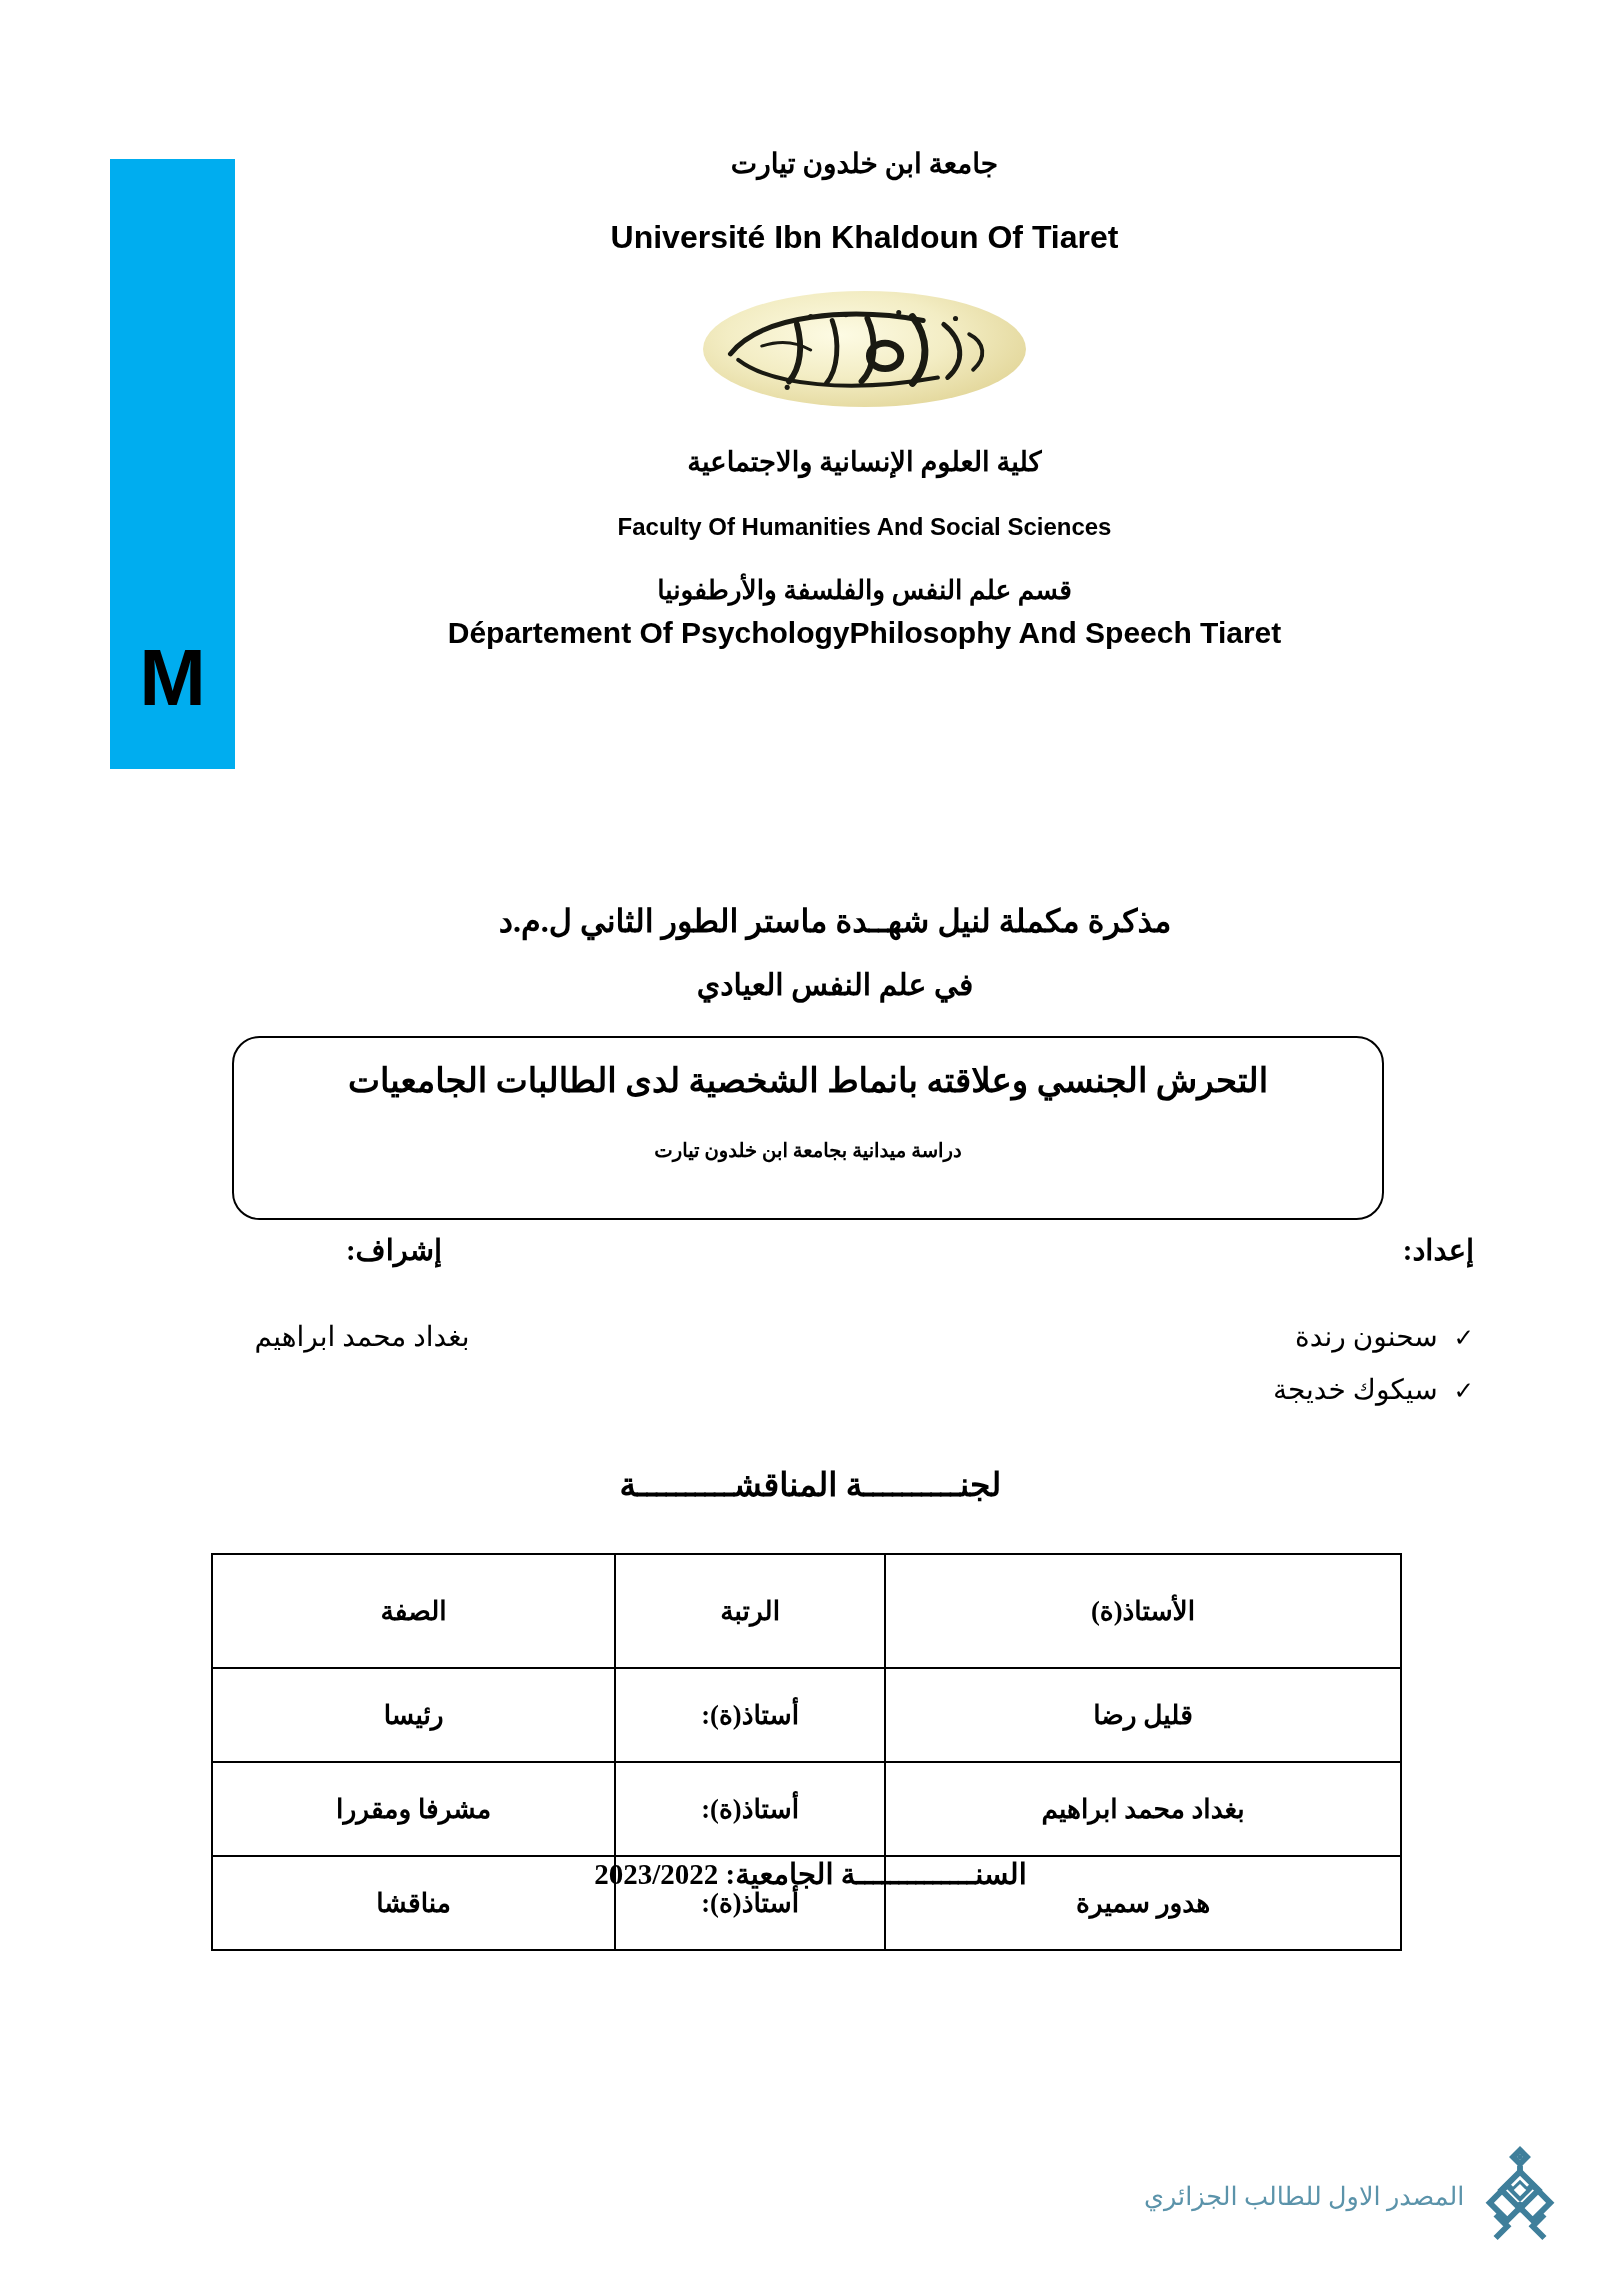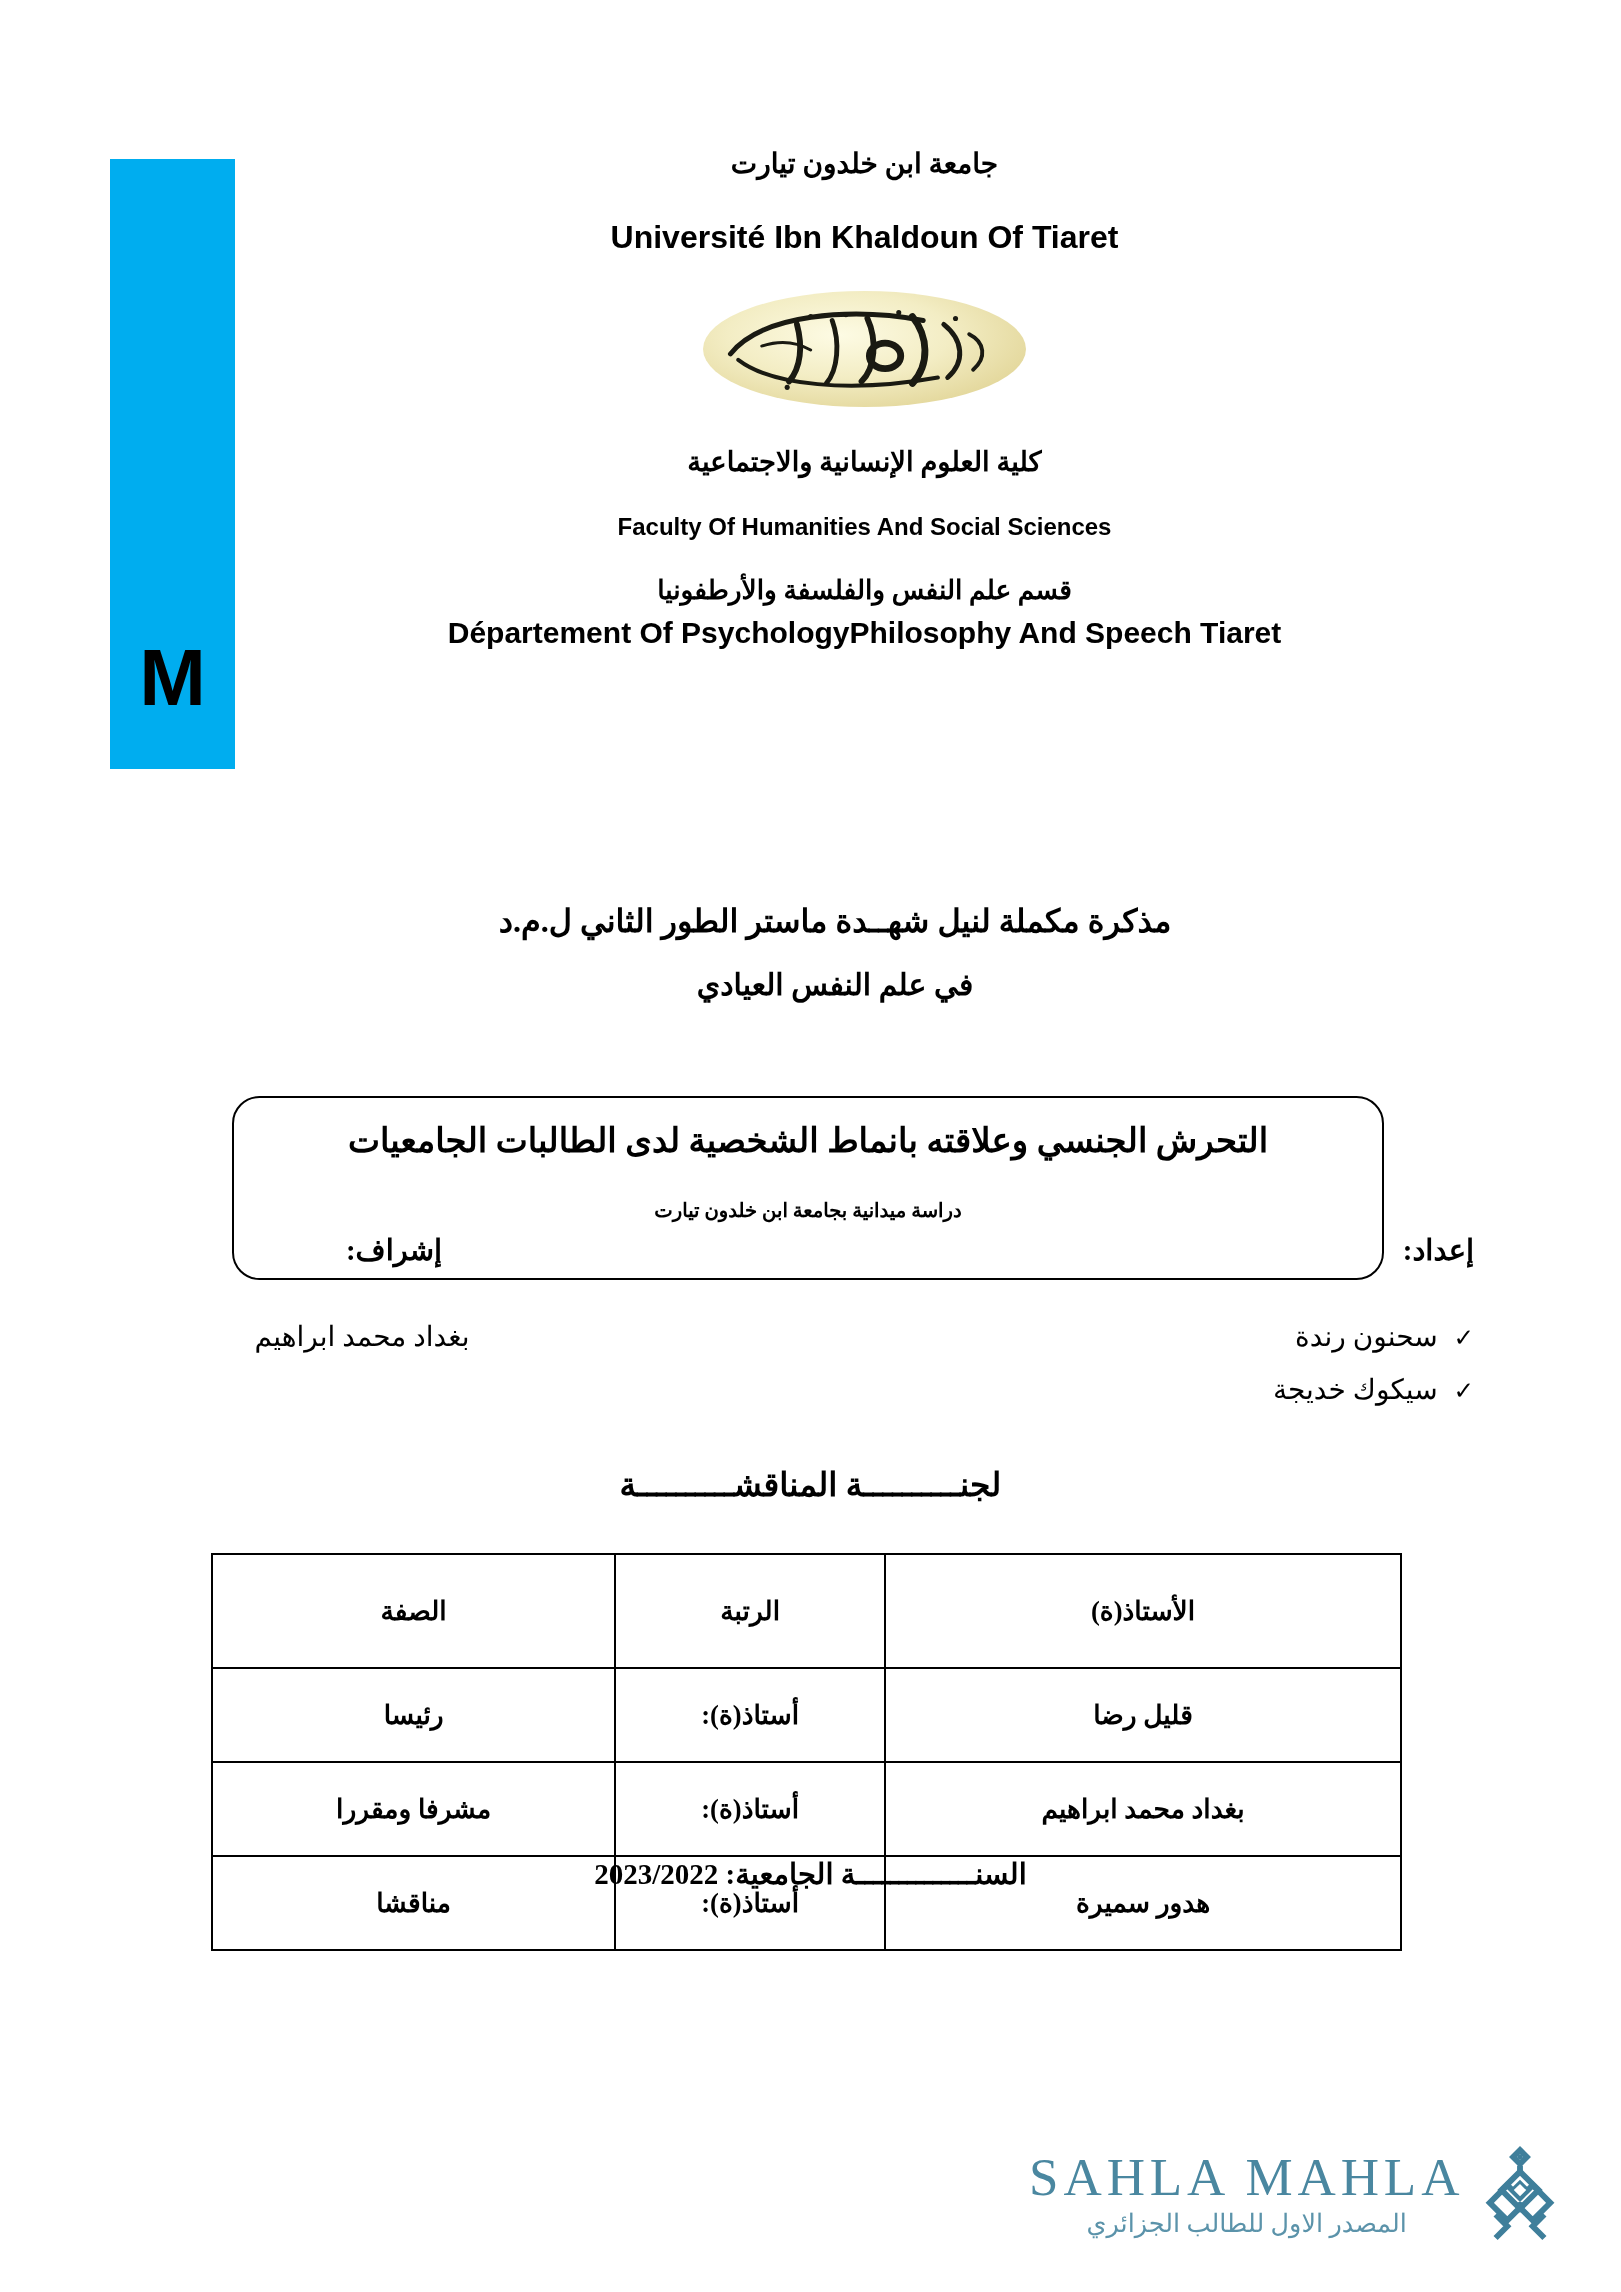--- a/index.html
+++ b/index.html
@@ -107,21 +107,21 @@
     direction: rtl;
     unicode-bidi: isolate;
     margin-top: 27.4px;
     font-family: "Liberation Serif", serif;
   }
 
   
   .title-box {
     position: absolute;
     left: 232px;
-    top: 1096px;
+    top: 1036px;
     width: 1152px;
     height: 184px;
     border: 2.5px solid #000;
     border-radius: 27.4px;
     box-sizing: border-box;
     display: flex;
     flex-direction: column;
     align-items: center;
     justify-content: flex-start;
     padding-top: 21.6px;
@@ -360,21 +360,20 @@
     </tbody>
   </table>
 
   <div class="acad-year">
     <span>السنــــــــــــــة الجامعية:</span>
     <span class="yr">2023/2022</span>
   </div>
 
   <div class="watermark">
     <div class="wm-text">
-      <div class="wm-main">SAHLA MAHLA</div>
       <div class="wm-sub">المصدر الاول للطالب الجزائري</div>
     </div>
     <svg class="wm-mark" viewBox="0 0 86 104">
       <g fill="none" stroke="#3f7f9b" stroke-width="6" stroke-linejoin="miter">
         <path d="M43 6 L50 13 L43 20 L36 13 Z"></path>
         <path d="M43 22 L43 30"></path>
         <path d="M43 28 L62 47 L43 66 L24 47 Z"></path>
         <path d="M12 60 L30 42 L43 55 L56 42 L74 60 L56 78 L43 65 L30 78 Z"></path>
         <path d="M18 72 L30 84 L18 96"></path>
         <path d="M68 72 L56 84 L68 96"></path>

